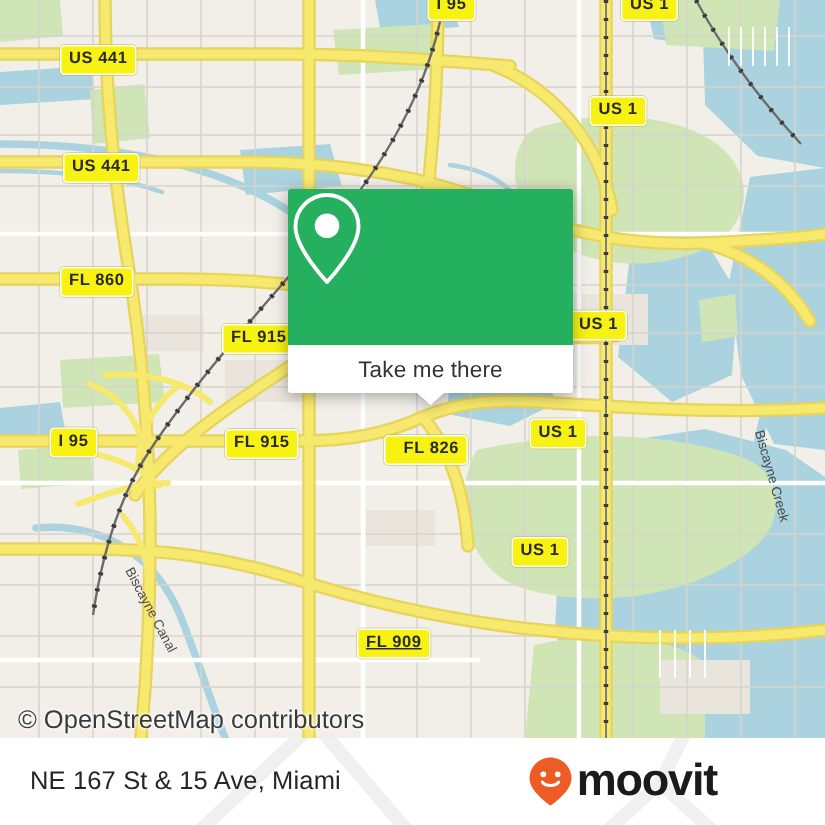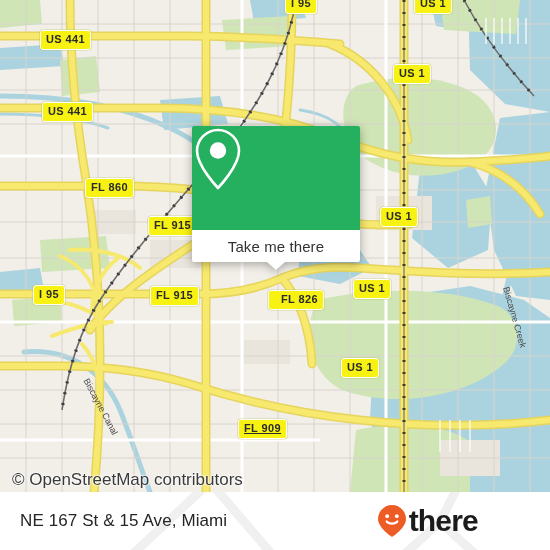--- a/index.html
+++ b/index.html
@@ -46,21 +46,21 @@
   
   #attribution{
     position:absolute;left:12px;top:470px;
     font-size:17px;color:#3a3a3a;
     text-shadow:0 0 2px #fff,0 0 2px #fff,0 0 3px #fff;
     white-space:nowrap;
   }
 
   
   #popup{
-    position:absolute;left:192px;top:126px;width:168px;
+    position:absolute;left:192px;top:126px;width:190px;
     filter:drop-shadow(0 2px 5px rgba(0,0,0,.33));
   }
   #popup-head{
     height:104px;background:#25b05f;
     border-radius:2px 2px 0 0;
     display:flex;align-items:center;justify-content:center;
   }
   #popup-foot{
     height:32px;background:#ffffff;
     border-radius:0 0 2px 2px;
@@ -226,26 +226,26 @@
           <path d="M440 420 V452 M450 420 V452 M460 420 V452 M470 420 V452"></path>
         </g>
       </g>
     </svg>
 
     <div class="shield" style="left:40px;top:30px;">US 441</div>
     <div class="shield" style="left:42px;top:102px;">US 441</div>
     <div class="shield" style="left:285px;top:-6px;">I 95</div>
     <div class="shield" style="left:414px;top:-6px;">US 1</div>
     <div class="shield" style="left:393px;top:64px;">US 1</div>
-    <div class="shield" style="left:40px;top:178px;margin-left:45px;">FL 860</div>
+    <div class="shield" style="left:40px;top:178px;">FL 860</div>
     <div class="shield" style="left:148px;top:216px;">FL 915</div>
     <div class="shield" style="left:380px;top:207px;">US 1</div>
     <div class="shield" style="left:33px;top:285px;">I 95</div>
     <div class="shield" style="left:150px;top:286px;">FL 915</div>
-    <div class="shield" style="left:268px;top:290px;padding-left:12px;">FL 826</div>
+    <div class="shield" style="left:256px;top:290px;padding-left:12px;">FL 826</div>
     <div class="shield" style="left:353px;top:279px;">US 1</div>
     <div class="shield" style="left:341px;top:358px;">US 1</div>
     <div class="shield" style="left:238px;top:419px;text-decoration:underline;">FL 909</div>
 
     <div class="waterlbl" style="left:506px;top:282px;transform:rotate(74deg);transform-origin:0 50%;">Biscayne Creek</div>
     <div class="waterlbl" style="left:86px;top:374px;transform:rotate(62deg);transform-origin:0 50%;">Biscayne Canal</div>
 
     <div id="attribution">© OpenStreetMap contributors</div>
 
     <div id="popup">
@@ -273,17 +273,17 @@
       </g>
     </svg>
     <div id="bottom-title">NE 167 St &amp; 15 Ave, Miami</div>
     <div id="brand">
       <svg width="30" height="34" viewBox="0 0 30 34">
         <path d="M15 1 C 7.3 1, 1 7.3, 1 15 C 1 24, 15 33, 15 33 C 15 33, 29 24, 29 15 C 29 7.3, 22.7 1, 15 1 Z" fill="#ee5c26"></path>
         <circle cx="10.2" cy="12.2" r="1.9" fill="#ffffff"></circle>
         <circle cx="19.8" cy="12.2" r="1.9" fill="#ffffff"></circle>
         <path d="M9.6 17.4 C 11.6 20.4, 18.4 20.4, 20.4 17.4" fill="none" stroke="#ffffff" stroke-width="2.1" stroke-linecap="round"></path>
       </svg>
-      <span id="brand-text">there</span>
+      <span id="brand-text">moovit</span>
     </div>
   </div>
 
 </div>
 
 </body></html>

